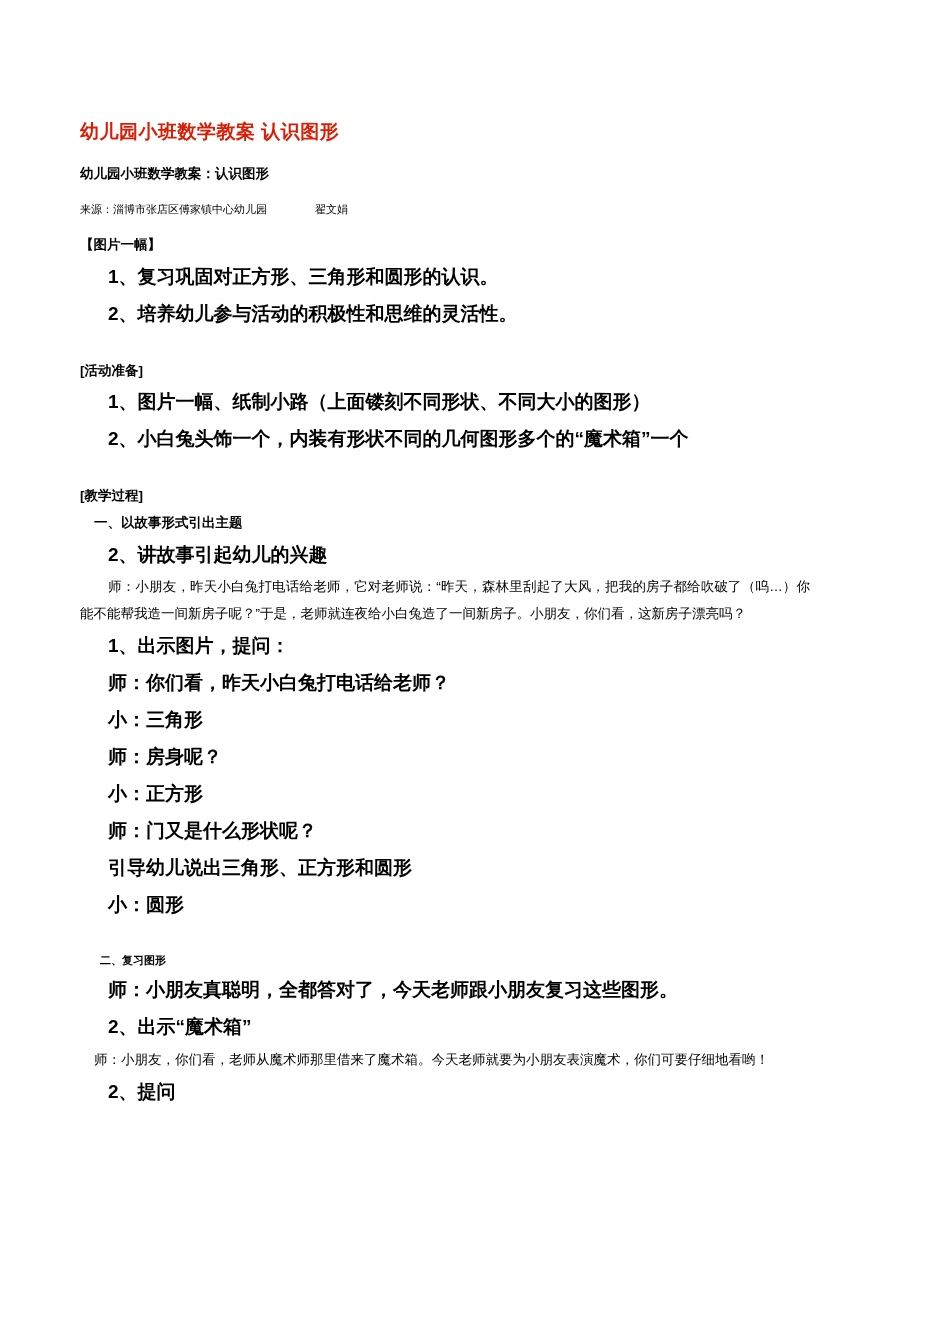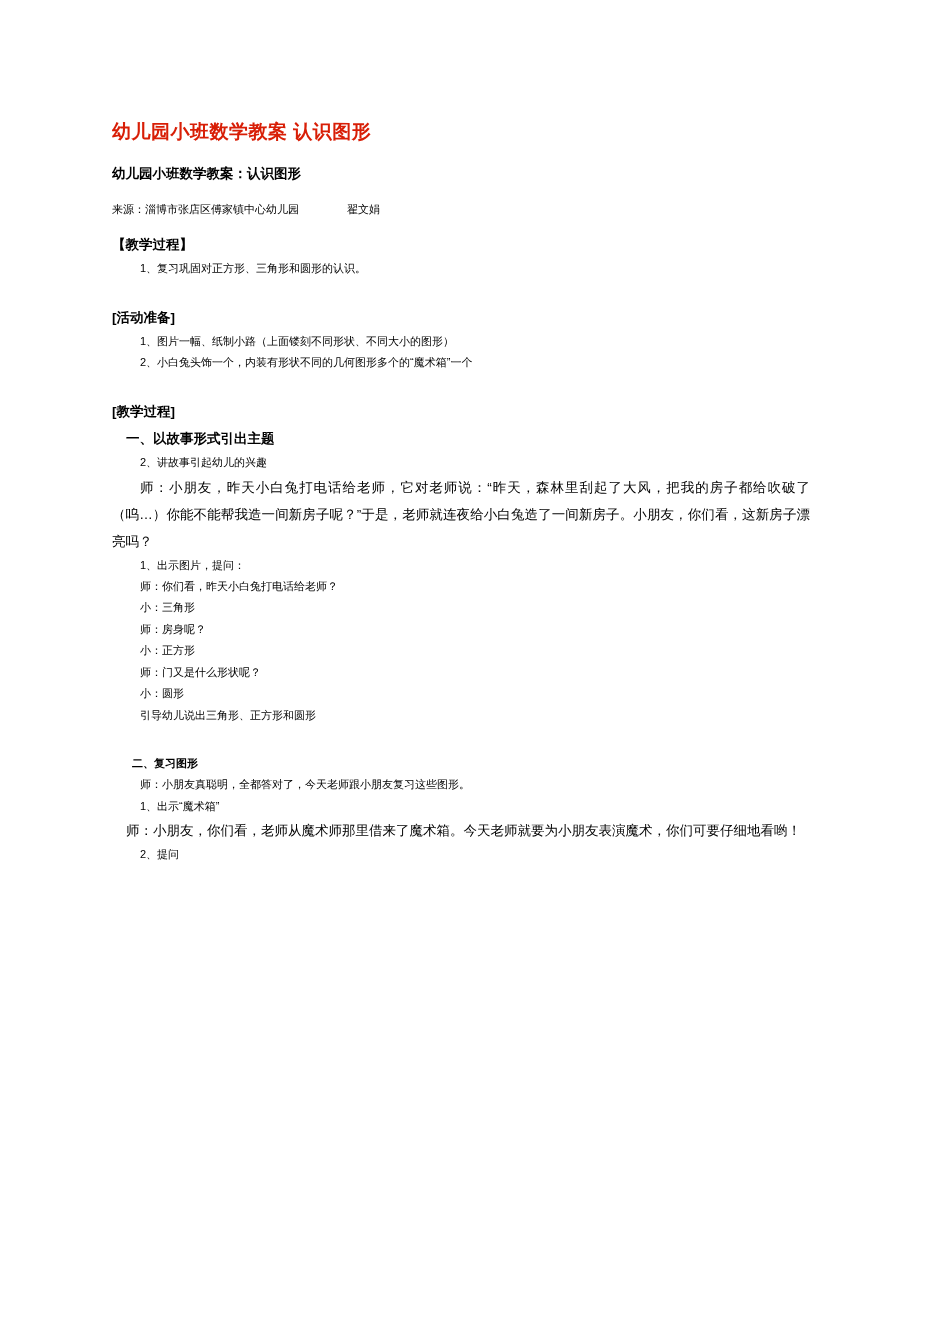--- a/index.html
+++ b/index.html
@@ -11,21 +11,21 @@
     width: 950px;
     height: 1344px;
     font-family: "Liberation Sans", sans-serif;
     color: #000000;
   }
   .page {
     position: relative;
     width: 950px;
     height: 1344px;
     box-sizing: border-box;
-    padding: 118px 140px 0 112px;
+    padding: 118px 140px 0 80px;
   }
   .doc-title {
     color: #d81e06;
     font-size: 19px;
     font-weight: bold;
     line-height: 1.5;
     margin: 0 0 6px 0;
     letter-spacing: 0.5px;
   }
   .subtitle {
@@ -54,22 +54,23 @@
     line-height: 1.9;
     margin: 0;
   }
   .indent-1 {
     text-indent: 28px;
   }
   .indent-sm {
     text-indent: 14px;
   }
   .body-line {
-    font-size: 11px;
+    font-size: 19px;
     line-height: 1.95;
+    font-weight: bold;
   }
   .para-block {
     font-size: 13.5px;
     line-height: 2.0;
     text-align: justify;
   }
   .spacer-lg {
     height: 26px;
   }
   .sub-head {
@@ -91,46 +92,47 @@
 <div class="page">
 
   <h1 class="doc-title">幼儿园小班数学教案 认识图形</h1>
 
   <div class="subtitle">幼儿园小班数学教案：认识图形</div>
 
   <div class="src-line">
     <span>来源：淄博市张店区傅家镇中心幼儿园</span><span class="src-gap"></span><span>翟文娟</span>
   </div>
 
-  <div class="section-head">【教学过程】</div>
+  <div class="section-head">【图片一幅】</div>
   <p class="body-line indent-1">1、复习巩固对正方形、三角形和圆形的认识。</p>
+  <p class="body-line indent-1">2、培养幼儿参与活动的积极性和思维的灵活性。</p>
 
   <div class="spacer-lg"></div>
 
   <div class="section-head">[活动准备]</div>
   <p class="body-line indent-1">1、图片一幅、纸制小路（上面镂刻不同形状、不同大小的图形）</p>
   <p class="body-line indent-1">2、小白兔头饰一个，内装有形状不同的几何图形多个的“魔术箱”一个</p>
 
   <div class="spacer-lg"></div>
 
   <div class="section-head">[教学过程]</div>
 
   <div class="sub-head">一、以故事形式引出主题</div>
   <p class="body-line indent-1">2、讲故事引起幼儿的兴趣</p>
   <p class="para-block indent-1">师：小朋友，昨天小白兔打电话给老师，它对老师说：“昨天，森林里刮起了大风，把我的房子都给吹破了（呜…）你能不能帮我造一间新房子呢？”于是，老师就连夜给小白兔造了一间新房子。小朋友，你们看，这新房子漂亮吗？</p>
   <p class="body-line indent-1">1、出示图片，提问：</p>
   <p class="body-line indent-1">师：你们看，昨天小白兔打电话给老师？</p>
   <p class="body-line indent-1">小：三角形</p>
   <p class="body-line indent-1">师：房身呢？</p>
   <p class="body-line indent-1">小：正方形</p>
   <p class="body-line indent-1">师：门又是什么形状呢？</p>
+  <p class="body-line indent-1">引导幼儿说出三角形、正方形和圆形</p>
   <p class="body-line indent-1">小：圆形</p>
-  <p class="body-line indent-1">引导幼儿说出三角形、正方形和圆形</p>
 
   <div class="spacer-lg"></div>
 
   <div class="sub-head-flush">二、复习图形</div>
   <p class="body-line indent-1">师：小朋友真聪明，全都答对了，今天老师跟小朋友复习这些图形。</p>
-  <p class="body-line indent-1">1、出示“魔术箱”</p>
+  <p class="body-line indent-1">2、出示“魔术箱”</p>
   <p class="para-block indent-sm">师：小朋友，你们看，老师从魔术师那里借来了魔术箱。今天老师就要为小朋友表演魔术，你们可要仔细地看哟！</p>
   <p class="body-line indent-1">2、提问</p>
 
 </div>
 
 </body></html>

